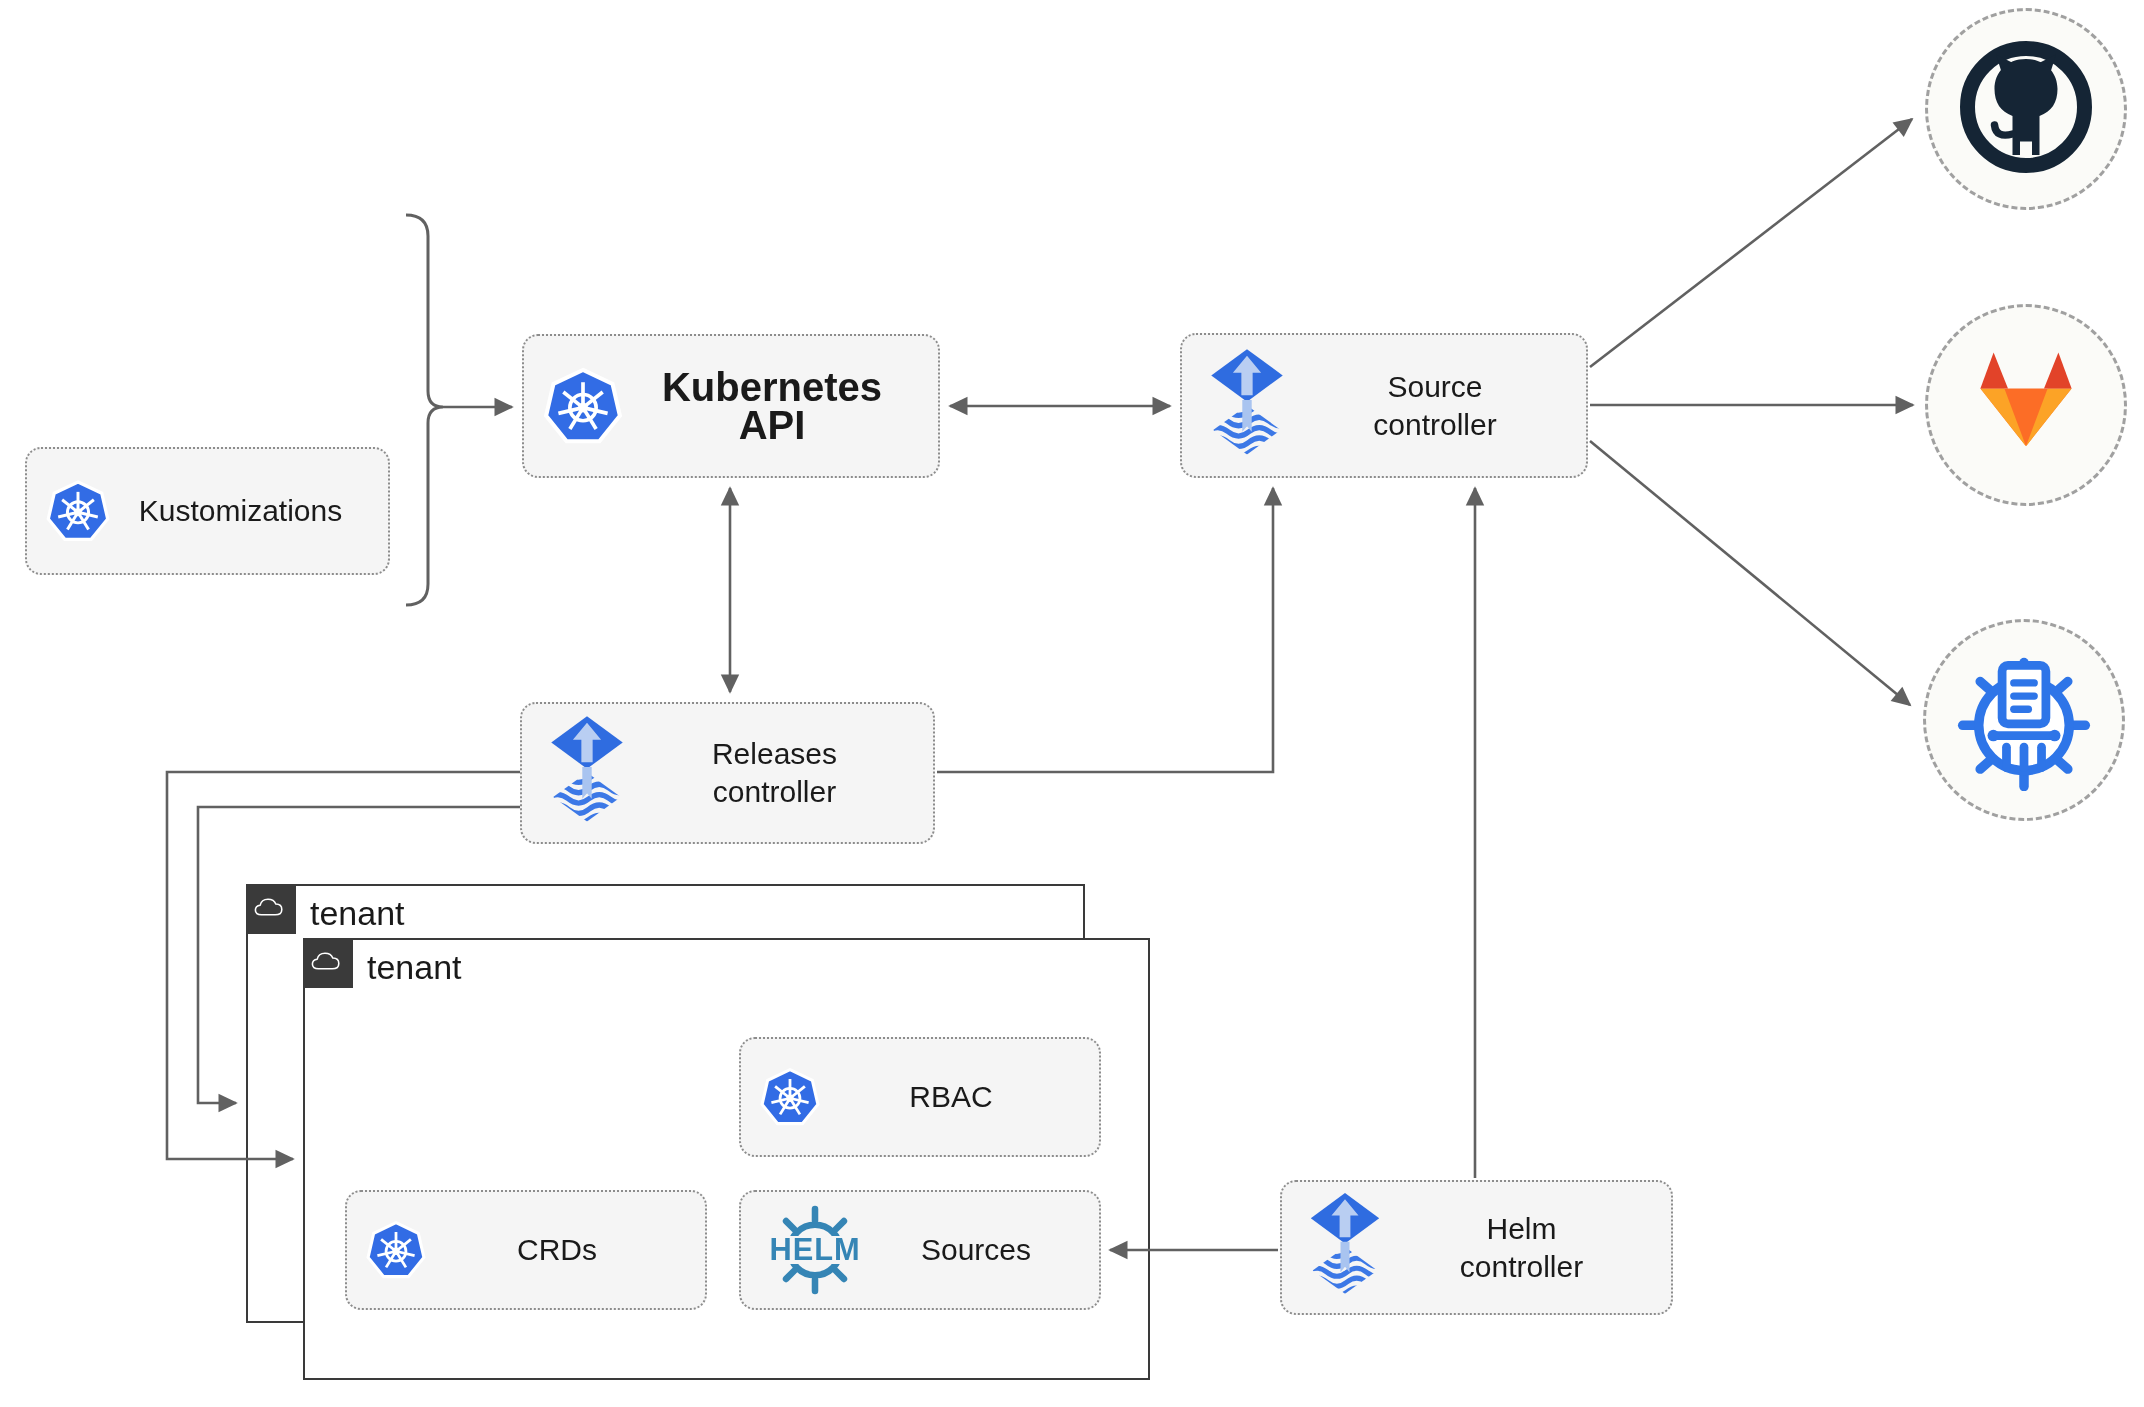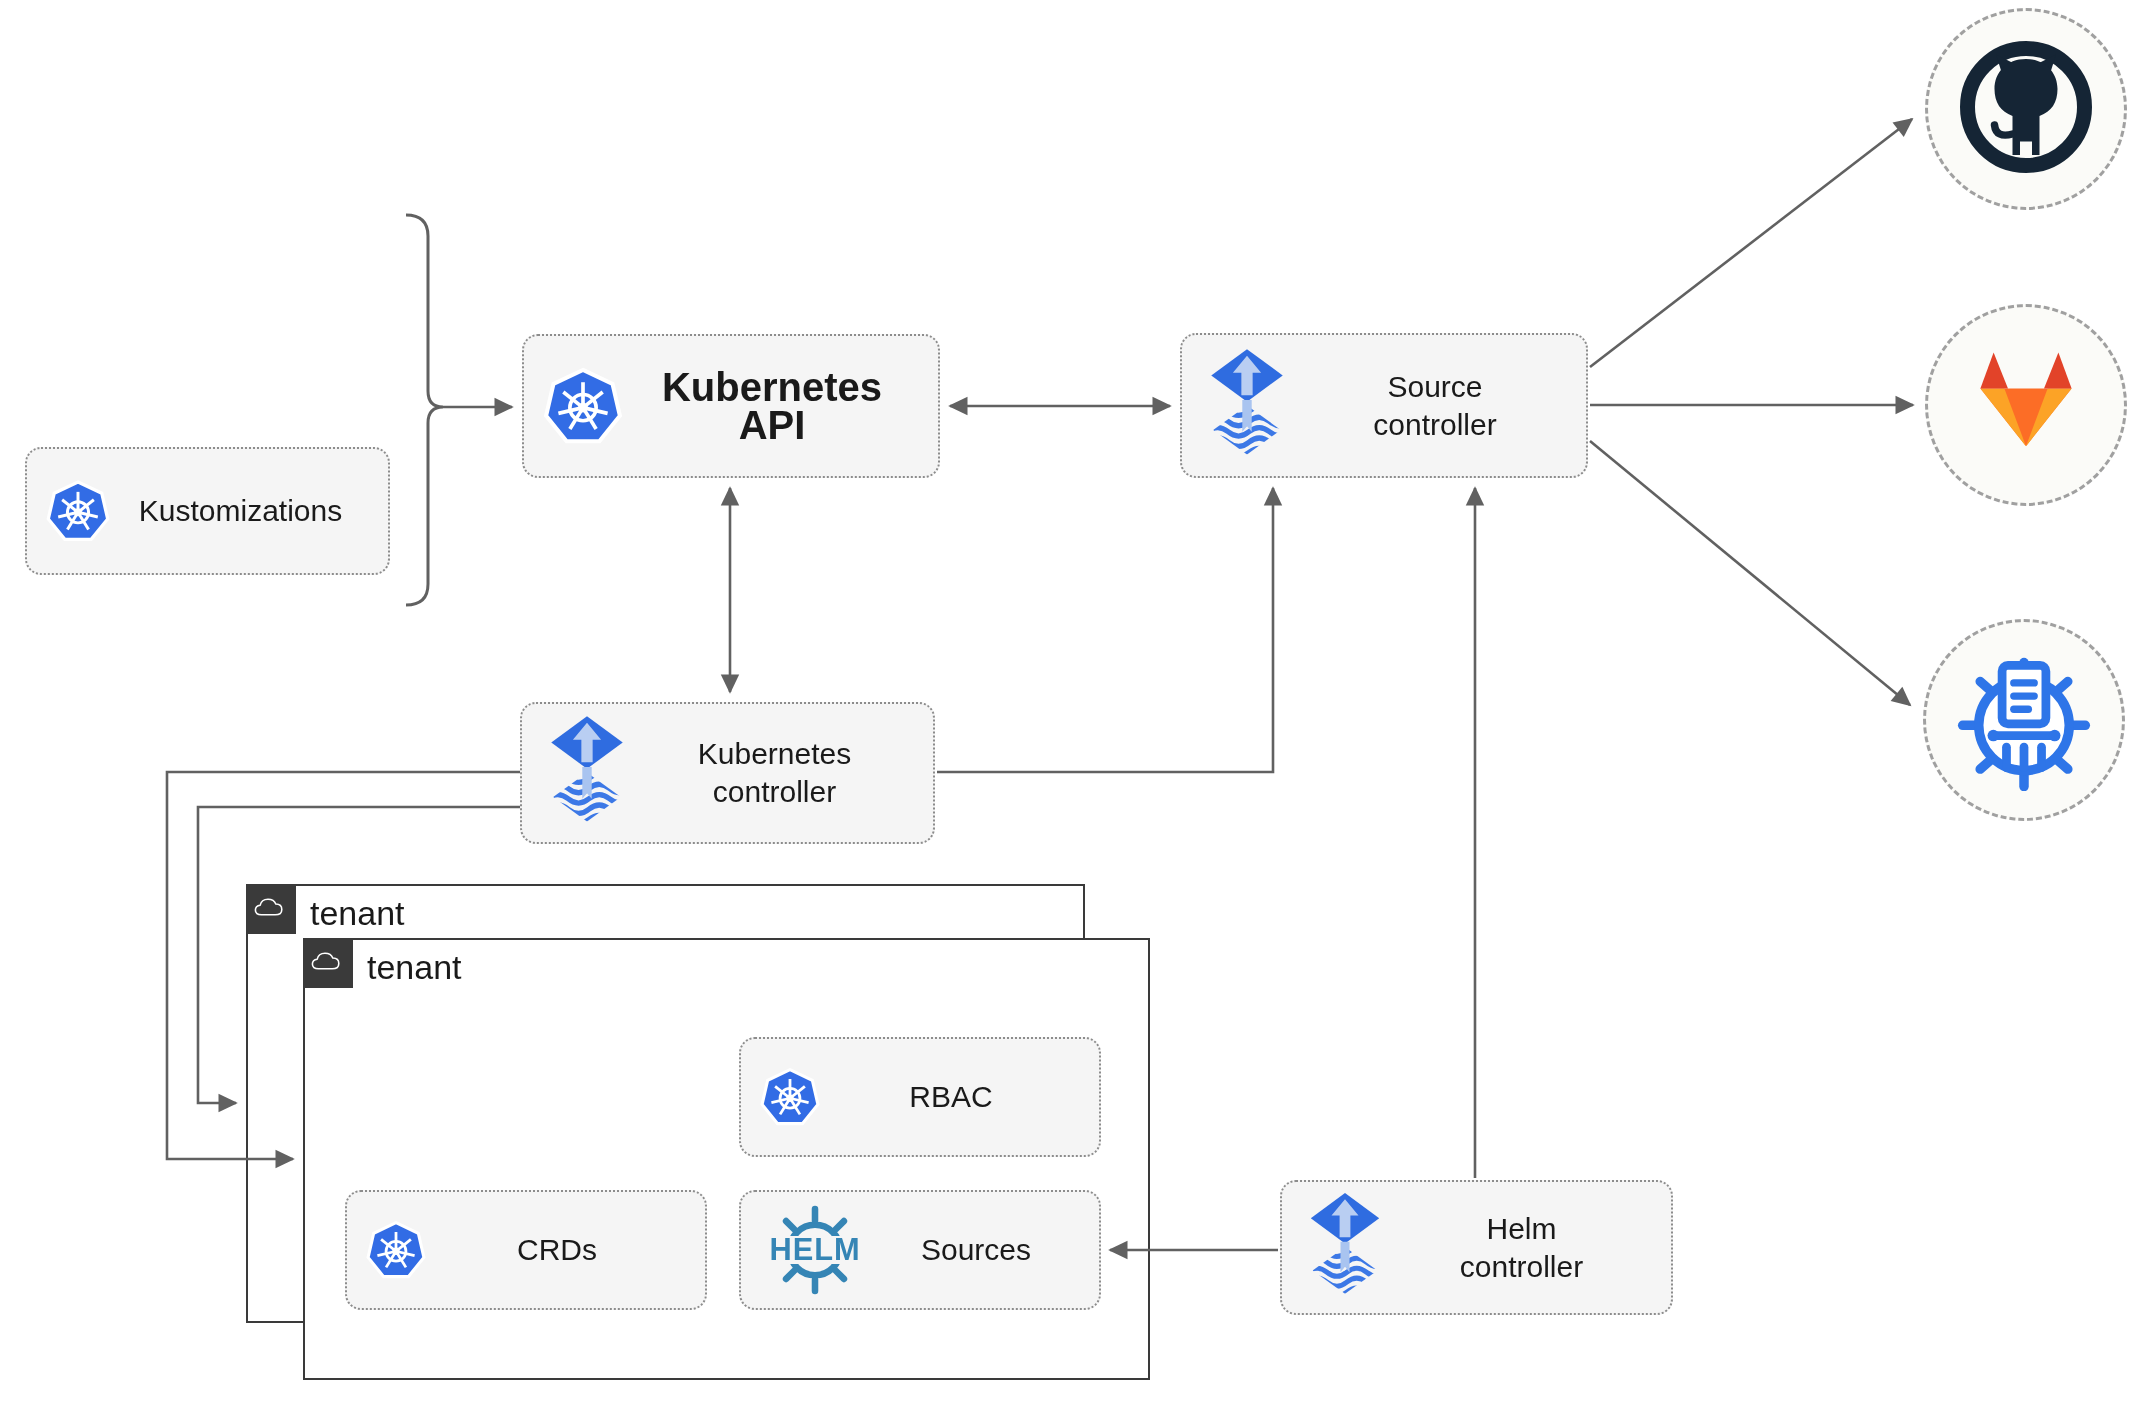--- a/index.html
+++ b/index.html
@@ -117,21 +117,21 @@
         <g clip-path="url(#fluxwave2)" stroke="#3c78e6" stroke-width="5.5" fill="none">
           <path d="M8,68 q11,-9 22,0 t22,0 t22,0 t22,0"></path>
           <path d="M8,79 q11,-9 22,0 t22,0 t22,0 t22,0"></path>
           <path d="M8,90 q11,-9 22,0 t22,0 t22,0 t22,0"></path>
           <path d="M8,101 q11,-9 22,0 t22,0 t22,0 t22,0"></path>
           <path d="M8,112 q11,-9 22,0 t22,0 t22,0 t22,0"></path>
         </g>
         <polygon points="45,56 55,56 55,90 50,84 45,90" fill="#a9c4f0"></polygon>
       </svg>
     </span>
-    <span class="node-label">Kubernetes
+    <span class="node-label">Releases
 controller</span>
   </div>
 
   <div class="node" style="left:1280px;top:1180px;width:393px;height:135px;">
     <span class="icon">
       <svg width="90" height="113" viewBox="0 0 100 125">
         <defs>
             <clipPath id="fluxwave3">
               <polygon points="50,62 86,88 50,114 14,88"></polygon>
             </clipPath>

